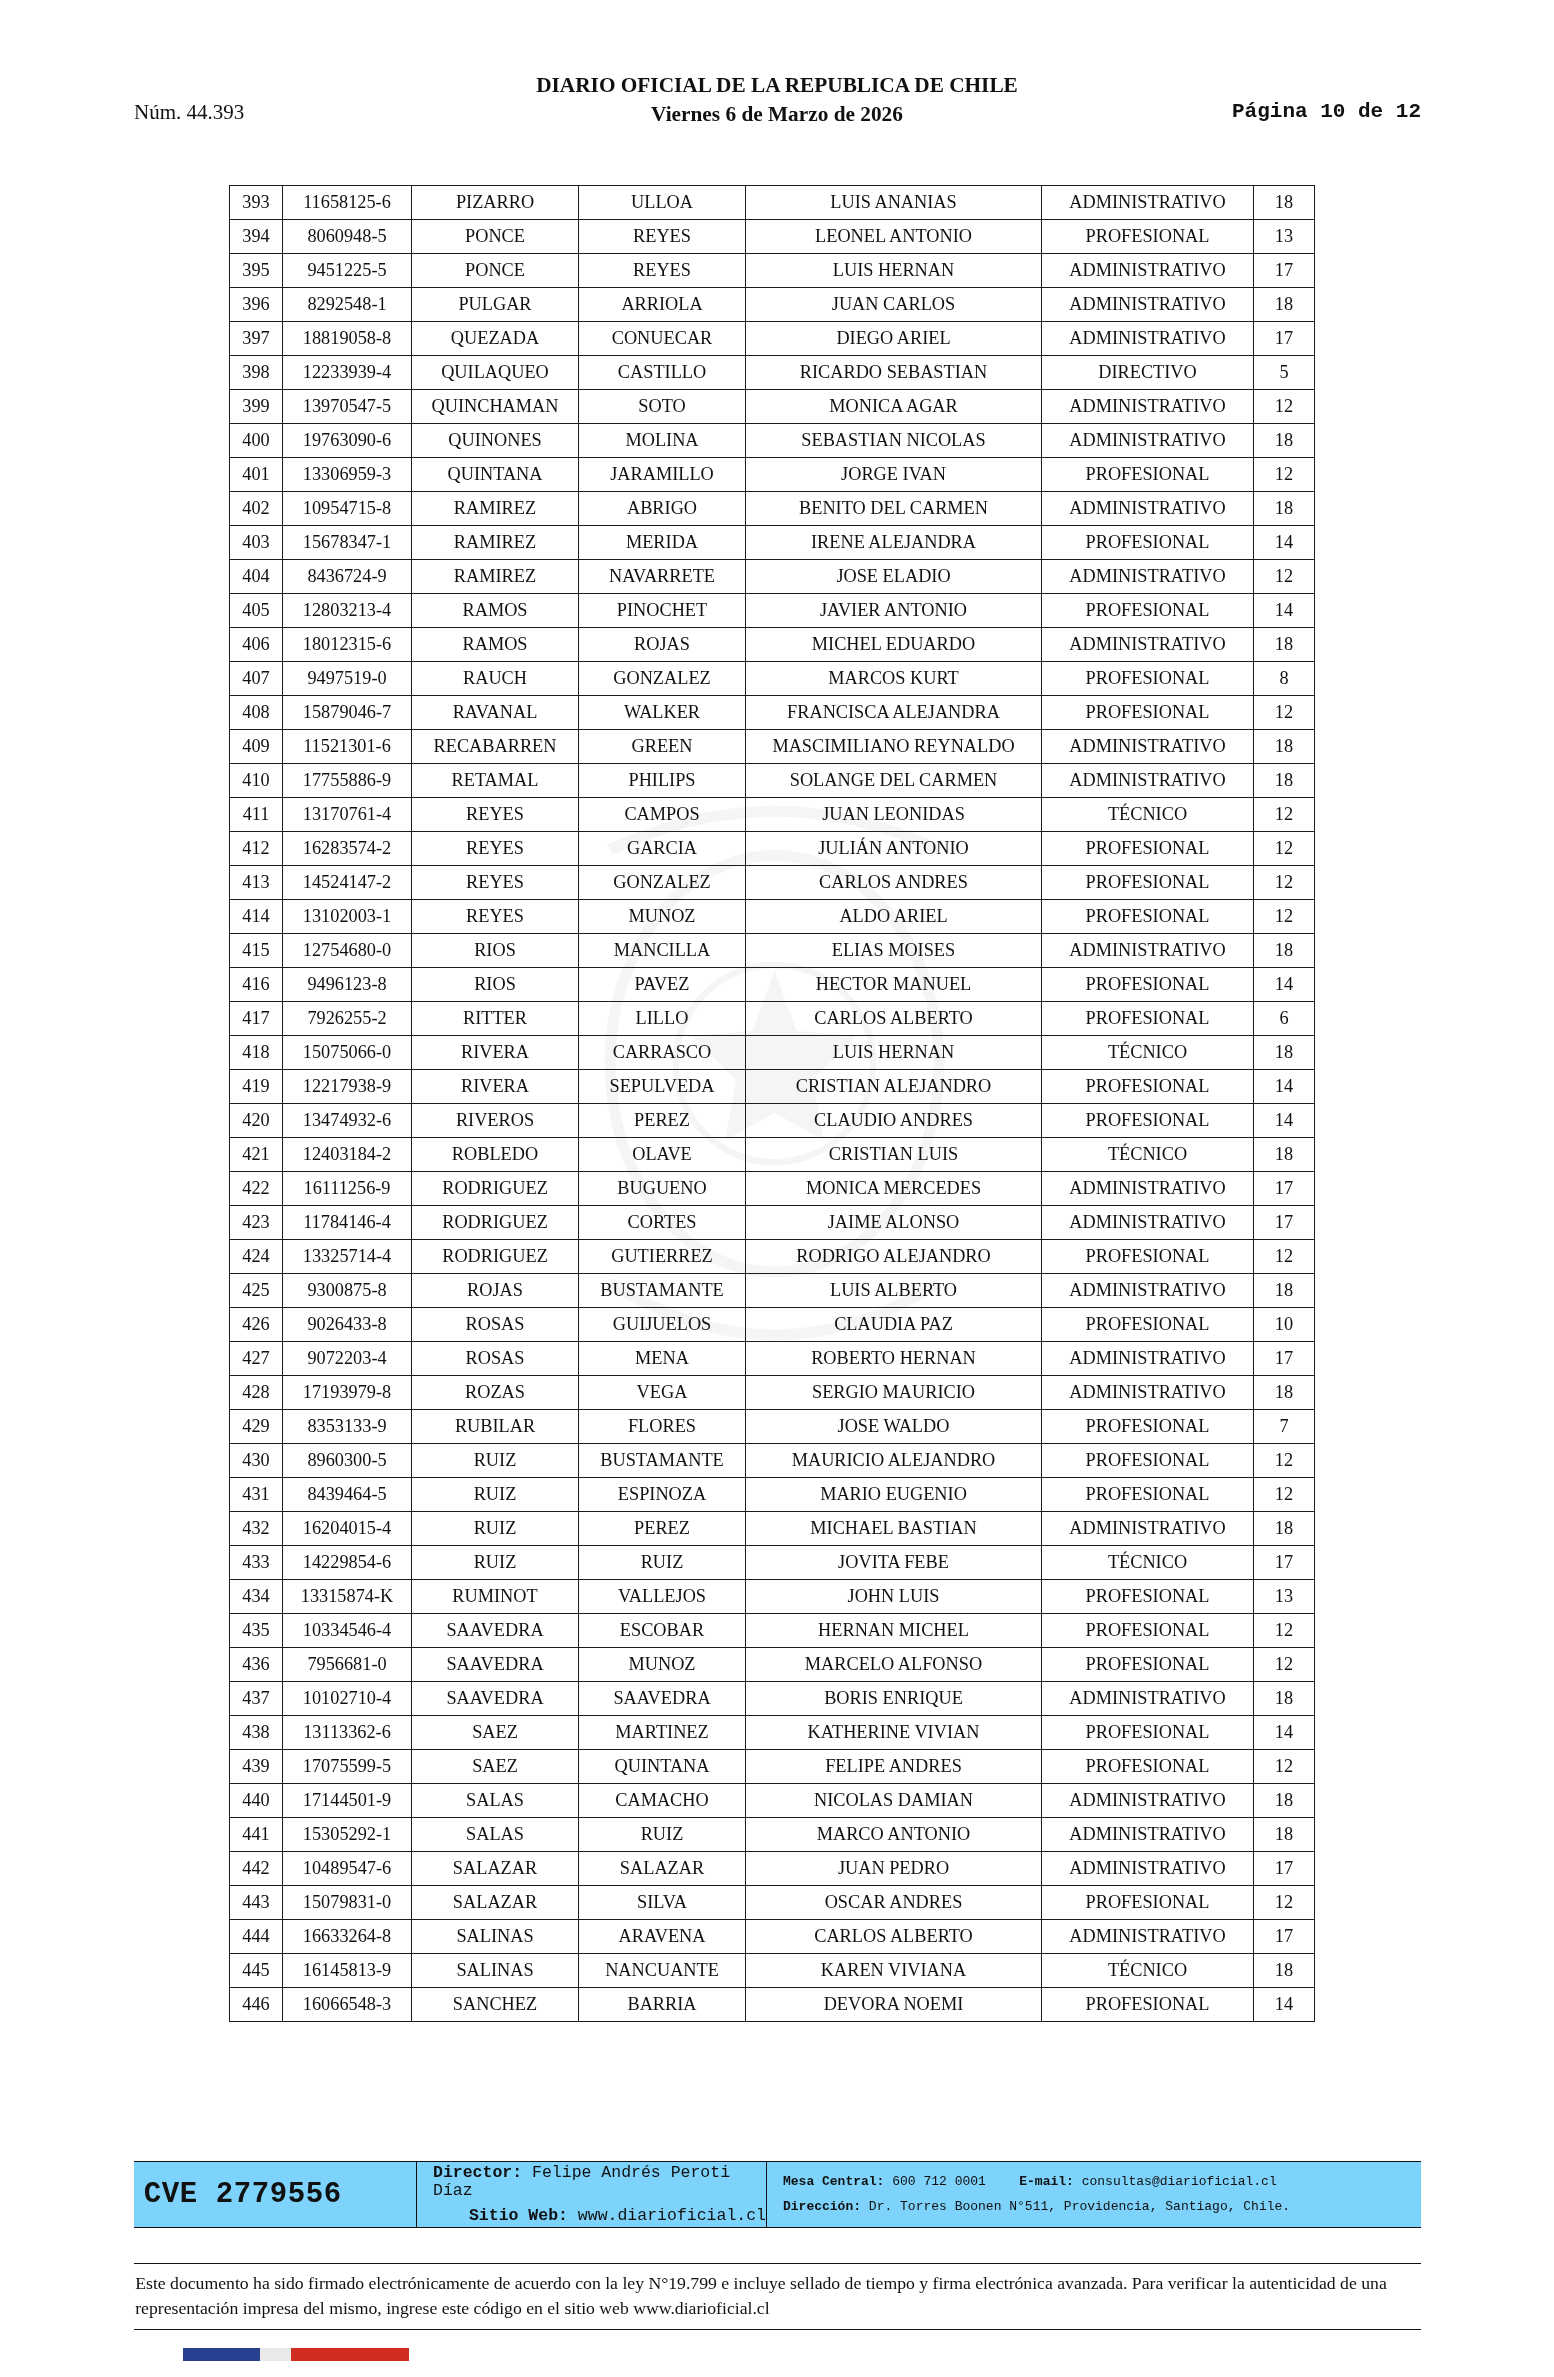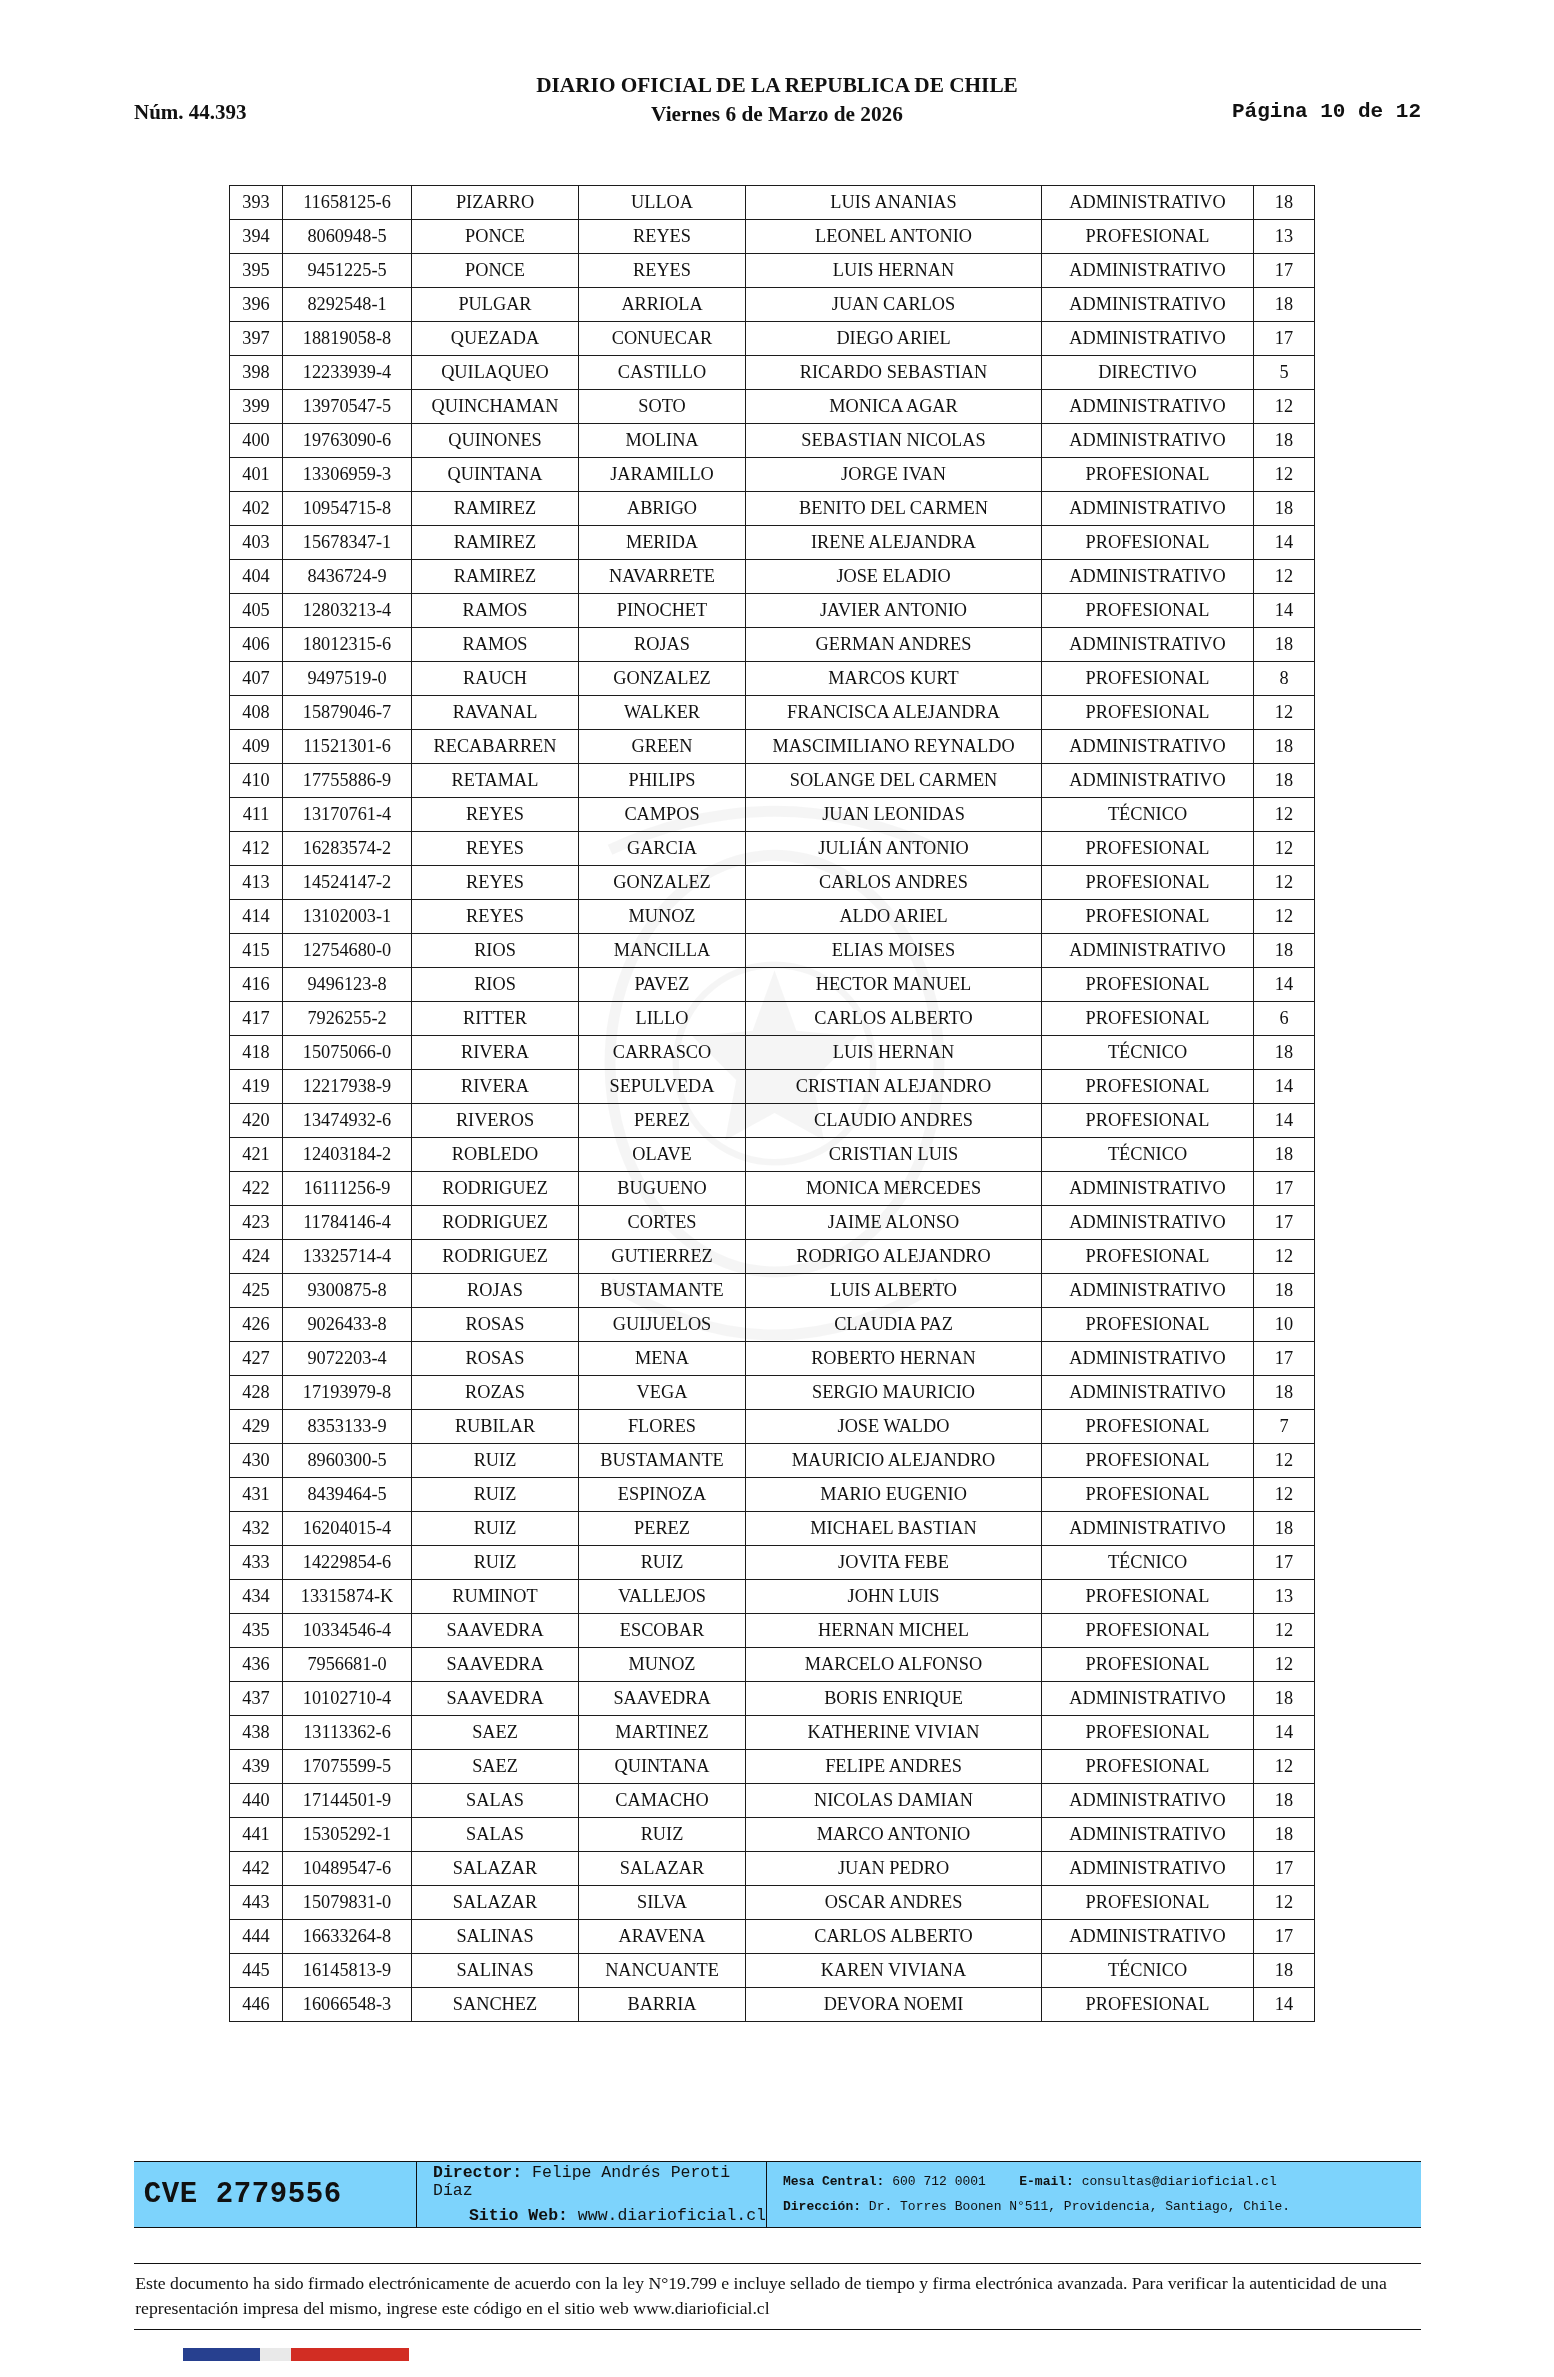--- a/index.html
+++ b/index.html
@@ -10,21 +10,21 @@
     color: #111;
     font-family: "Liberation Serif", "DejaVu Serif", serif;
     position: relative;
     overflow: hidden;
   }
   .page { position: absolute; inset: 0; background: #fff; }
 
   
   .hdr-num {
     position: absolute; top: 100px; left: 134px;
-    font-weight: bold; font-size: 21px; white-space: nowrap;
+    font-weight: normal; font-size: 21px; white-space: nowrap;
   }
   .hdr-center {
     position: absolute; top: 71px; left: 0; width: 100%;
     text-align: center; font-weight: bold;
     font-size: 21.3px; line-height: 29px;
   }
   .hdr-page {
     position: absolute; top: 100px; right: 133px;
     font-weight: bold; font-size: 21px; white-space: nowrap; font-family: Liberation Mono, monospace;
   }
@@ -253,21 +253,21 @@
           <td>PINOCHET</td>
           <td>JAVIER ANTONIO</td>
           <td>PROFESIONAL</td>
           <td>14</td>
         </tr>
         <tr>
           <td>406</td>
           <td>18012315-6</td>
           <td>RAMOS</td>
           <td>ROJAS</td>
-          <td>GERMAN ANDRES</td>
+          <td>MICHEL EDUARDO</td>
           <td>ADMINISTRATIVO</td>
           <td>18</td>
         </tr>
         <tr>
           <td>407</td>
           <td>9497519-0</td>
           <td>RAUCH</td>
           <td>GONZALEZ</td>
           <td>MARCOS KURT</td>
           <td>PROFESIONAL</td>

